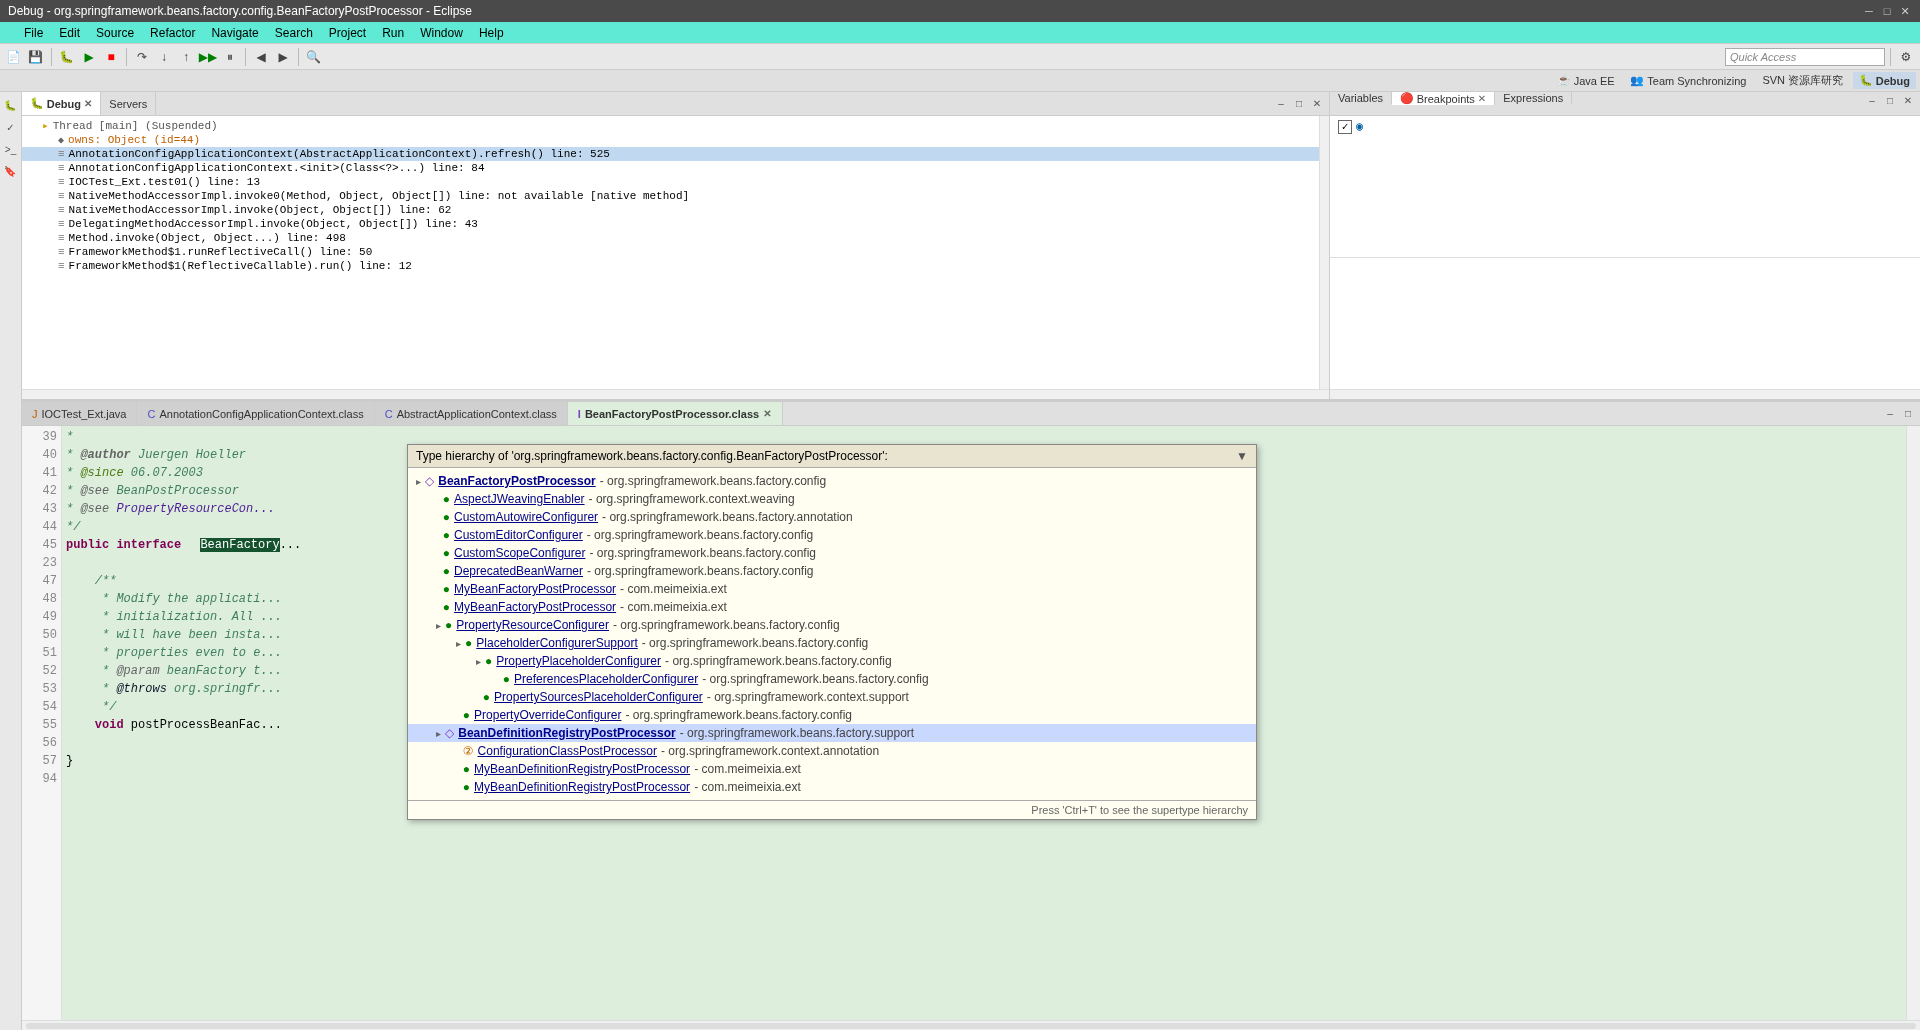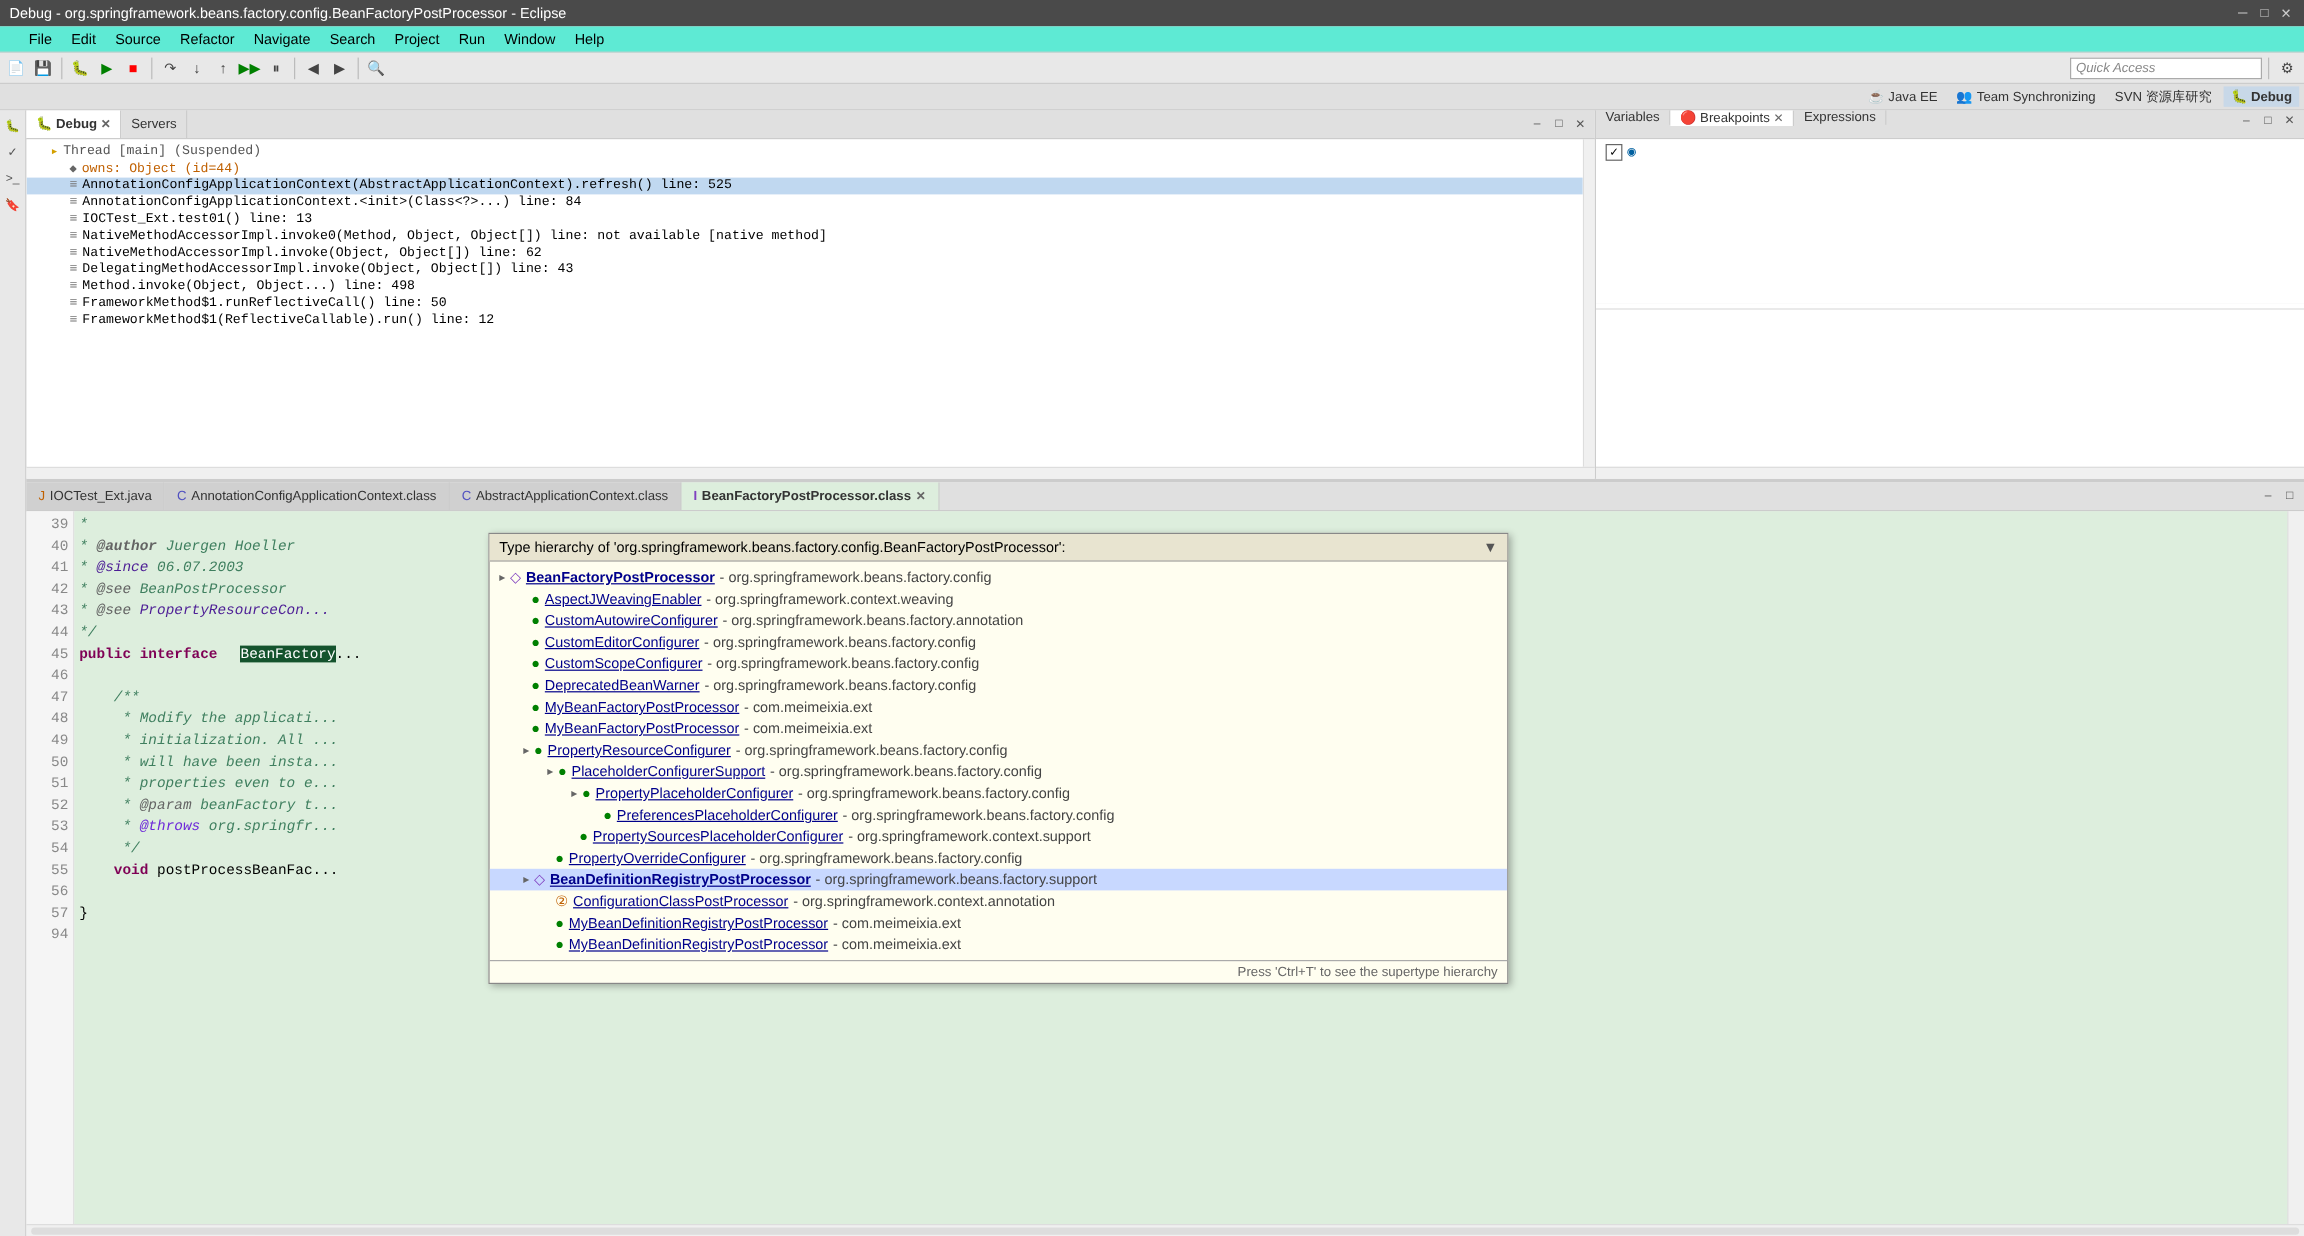--- a/index.html
+++ b/index.html
@@ -600,21 +600,21 @@
       <div id="editor-area">
 
         <div id="line-numbers">
           <span class="line-num">39</span>
           <span class="line-num">40</span>
           <span class="line-num">41</span>
           <span class="line-num">42</span>
           <span class="line-num">43</span>
           <span class="line-num">44</span>
           <span class="line-num">45</span>
-          <span class="line-num">46</span>
+          <span class="line-num">23</span>
           <span class="line-num">47</span>
           <span class="line-num">48</span>
           <span class="line-num">49</span>
           <span class="line-num">50</span>
           <span class="line-num">51</span>
           <span class="line-num">52</span>
           <span class="line-num">53</span>
           <span class="line-num">54</span>
           <span class="line-num">55</span>
           <span class="line-num">56</span>
@@ -623,21 +623,21 @@
         </div>
 
         <div id="code-area">
           <div class="code-line">
             <span class="comment"> *</span>
           </div>
           <div class="code-line">
             <span class="comment"> * <span style="color:#646464;font-weight:bold;">@author</span> <span style="color:#3f7f5f;">Juergen Hoeller</span></span>
           </div>
           <div class="code-line">
-            <span class="comment"> * <span style="color:#4c1d95;">@since</span> <span style="color:#3f7f5f;">06.07.2003</span></span>
+            <span class="comment"> * <span style="color:#4d7c0f;">@since</span> <span style="color:#3f7f5f;">06.07.2003</span></span>
           </div>
           <div class="code-line">
             <span class="comment"> * <span style="color:#646464;">@see</span> <span style="color:#3f7f5f;">BeanPostProcessor</span></span>
           </div>
           <div class="code-line">
             <span class="comment"> * <span style="color:#646464;">@see</span> <span style="color:#4c1d95;">PropertyResourceCon...</span></span>
           </div>
           <div class="code-line">
             <span class="comment"> */</span>
           </div>
@@ -657,21 +657,21 @@
           <div class="code-line">
             <span class="comment">&nbsp;&nbsp;&nbsp;&nbsp; * will have been insta...</span>
           </div>
           <div class="code-line">
             <span class="comment">&nbsp;&nbsp;&nbsp;&nbsp; * properties even to e...</span>
           </div>
           <div class="code-line">
             <span class="comment">&nbsp;&nbsp;&nbsp;&nbsp; * <span style="color:#646464;">@param</span> <span style="color:#3f7f5f;">beanFactory t...</span></span>
           </div>
           <div class="code-line">
-            <span class="comment">&nbsp;&nbsp;&nbsp;&nbsp; * <span style="color:#6d28d9;">@throws</span> <span style="color:#3f7f5f;">org.springfr...</span></span>
+            <span class="comment">&nbsp;&nbsp;&nbsp;&nbsp; * <span style="color:#0f172a;">@throws</span> <span style="color:#3f7f5f;">org.springfr...</span></span>
           </div>
           <div class="code-line">
             <span class="comment">&nbsp;&nbsp;&nbsp;&nbsp; */</span>
           </div>
           <div class="code-line">
             <span>&nbsp;&nbsp;&nbsp;&nbsp;</span><span class="kw">void </span><span>postProcessBeanFac...</span>
           </div>
           <div class="code-line">&nbsp;</div>
           <div class="code-line">}</div>
           <div class="code-line">&nbsp;</div>

